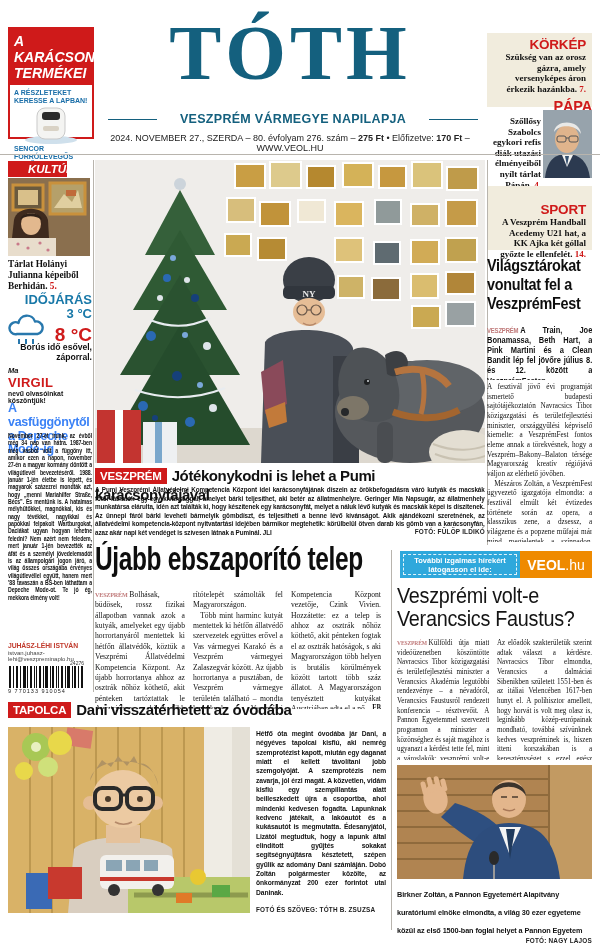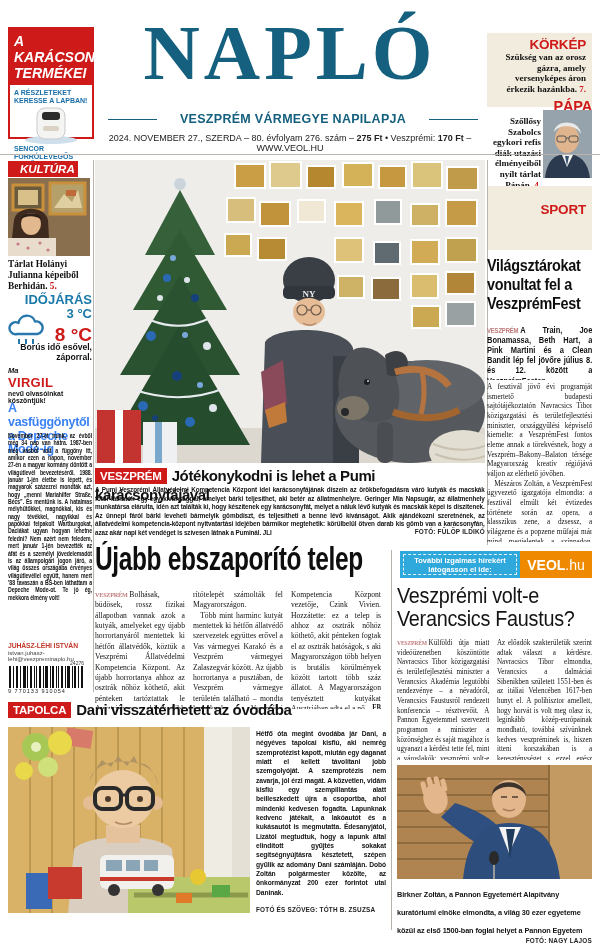--- a/index.html
+++ b/index.html
@@ -43,30 +43,30 @@
     <div class="adnote" style="padding:4px 4px 0 4px;">A RÉSZLETEKET KERESSE A LAPBAN!</div>
     <svg width="82" height="40" viewBox="0 0 82 40">
       <ellipse cx="41" cy="35" rx="26" ry="4" fill="#cfe0ec"></ellipse>
       <rect x="27" y="3" width="28" height="31" rx="8" fill="#f4f4f2" stroke="#c9c9c9"></rect>
       <rect x="32" y="7" width="18" height="8" rx="3" fill="#2b2b2b"></rect>
       <rect x="33" y="21" width="16" height="5" rx="2" fill="#d9d2c5"></rect>
     </svg>
     <div class="adnote" style="padding:0 4px;">SENCOR FORRÓLEVEGŐS FRITŐZ</div>
   </div>
 
-  <div class="a" style="left:100px;top:14px;width:380px;text-align:center;font-family:'Liberation Serif',serif;font-weight:700;font-size:78px;line-height:1;color:#14607e;letter-spacing:4px;">NAPLÓ</div>
+  <div class="a" style="left:100px;top:14px;width:380px;text-align:center;font-family:'Liberation Serif',serif;font-weight:700;font-size:78px;line-height:1;color:#14607e;letter-spacing:4px;">TÓTH</div>
 
   <div class="a" style="left:108px;top:112px;width:370px;display:flex;align-items:center;gap:23px;">
     <div style="flex:1;height:1px;background:#14607e;"></div>
     <div class="blue b" style="font-size:12.5px;letter-spacing:.3px;">VESZPRÉM VÁRMEGYE NAPILAPJA</div>
     <div style="flex:1;height:1px;background:#14607e;"></div>
   </div>
 
   <div class="a" style="left:100px;top:133px;width:380px;text-align:center;font-size:9px;color:#222;">
-    <span>2024. NOVEMBER 27., SZERDA – 80. évfolyam 276. szám – </span><span class="b">275 Ft</span><span> • Veszprémi: </span><span class="b">170 Ft</span><span> – WWW.VEOL.HU</span>
+    <span>2024. NOVEMBER 27., SZERDA – 80. évfolyam 276. szám – </span><span class="b">275 Ft</span><span> • Előfizetve: </span><span class="b">170 Ft</span><span> – WWW.VEOL.HU</span>
   </div>
 
   <div class="a beigebox r" style="left:487px;top:33px;width:105px;height:74px;padding:4px 6px;box-sizing:border-box;">
     <div class="railtitle">KÖRKÉP</div>
     <div class="railtext"><span>Szükség van az orosz gázra, amely versenyképes áron érkezik hazánkba. </span><span class="red b">7.</span></div>
   </div>
 
   <div class="a r" style="left:487px;top:98px;width:105px;">
     <div class="railtitle" style="font-size:14.5px;">PÁPA</div>
   </div>
@@ -78,28 +78,29 @@
     <polygon points="22,46 24,56 26,46" fill="#35506e"></polygon>
     <ellipse cx="24" cy="29" rx="12" ry="14" fill="#e0b48c"></ellipse>
     <path d="M11,22 C12,9 37,9 38,24 C33,14 16,14 11,22 Z" fill="#e9e9e7"></path>
     <rect x="14" y="26" width="9" height="6" rx="2" fill="none" stroke="#555" stroke-width="1"></rect>
     <rect x="26" y="26" width="9" height="6" rx="2" fill="none" stroke="#555" stroke-width="1"></rect>
     <line x1="23" y1="28" x2="26" y2="28" stroke="#555" stroke-width="1"></line>
   </svg>
 
   <div class="a beigebox r" style="left:487px;top:186px;width:105px;height:64px;padding:16px 6px;box-sizing:border-box;">
     <div class="railtitle">SPORT</div>
+    <div class="railtext"><span>A Veszprém Handball Acedemy U21 hat, a KK Ajka két góllal győzte le ellenfelét. </span><span class="red b">14.</span></div>
   </div>
 
   <div class="a hairline-h" style="left:0;top:154px;width:600px;"></div>
   <div class="a hairline-v" style="left:93px;top:160px;height:532px;"></div>
   <div class="a hairline-v" style="left:487px;top:160px;height:385px;"></div>
   <div class="a hairline-v" style="left:391px;top:550px;height:380px;"></div>
 
-  <div class="a" style="left:8px;top:161px;width:70px;background:#cf1a1a;color:#fff;font-style:italic;font-weight:800;font-size:11.5px;padding:2px 12px;box-sizing:border-box;">KULTÚRA</div>
+  <div class="a" style="left:8px;top:161px;width:59px;background:#cf1a1a;color:#fff;font-style:italic;font-weight:800;font-size:11.5px;padding:2px 20px;box-sizing:border-box;">KULTÚRA</div>
 
   <svg class="a" style="left:8px;top:178px;" width="82" height="78" viewBox="0 0 82 78">
     <rect width="82" height="78" fill="#8a6f4e"></rect>
     <rect x="5" y="7" width="30" height="25" fill="#6a5a3e" stroke="#c9913c" stroke-width="3"></rect>
     <rect x="10" y="12" width="20" height="15" fill="#d9c08a"></rect>
     <rect x="42" y="5" width="35" height="31" fill="#b5a06a" stroke="#c9913c" stroke-width="3"></rect>
     <path d="M46,30 L56,16 L64,24 L70,12 L74,30 Z" fill="#e0cfa0"></path>
     <rect x="58" y="12" width="10" height="6" fill="#c06a3a"></rect>
     <path d="M6,42 C8,28 36,26 40,42 L42,78 L2,78 Z" fill="#3e2a1e"></path>
     <ellipse cx="23" cy="46" rx="10" ry="11" fill="#e2b88e"></ellipse>

